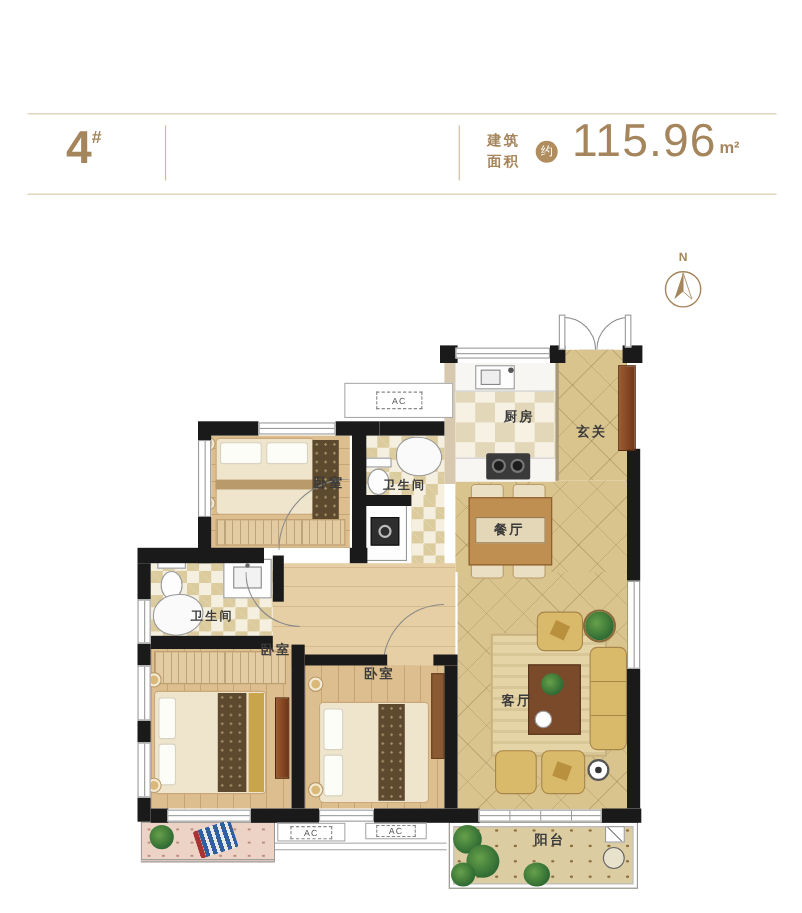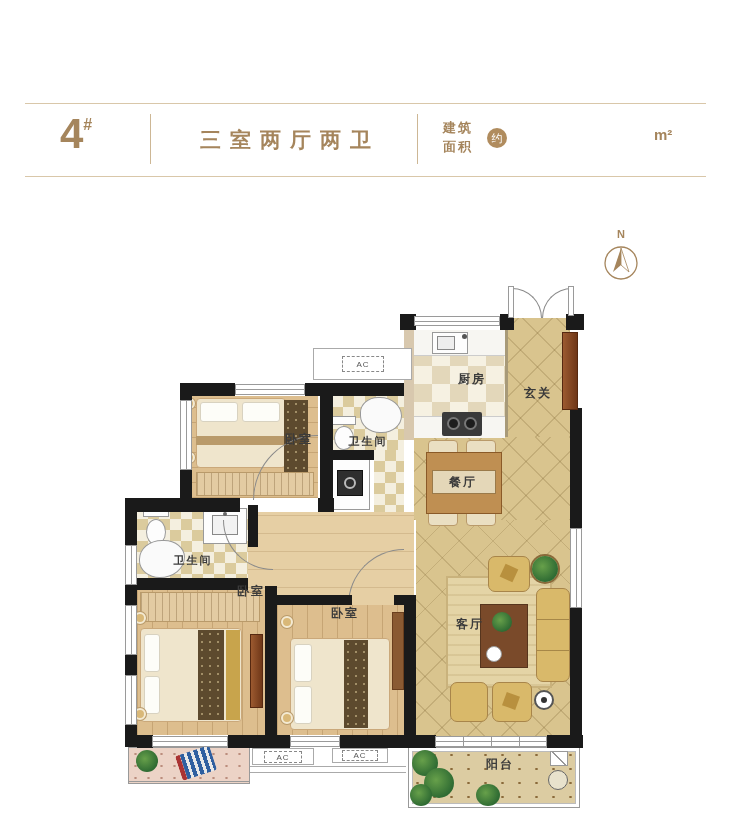--- a/index.html
+++ b/index.html
@@ -77,27 +77,27 @@
 </head>
 <body>
 
 <div class="page">
 
 
   <div class="abs band-line" style="left:25px;top:103px;width:681px;"></div>
   <div class="abs band-line" style="left:25px;top:176px;width:681px;"></div>
   <div class="abs hdr-text unit-num"><span>4</span><span class="unit-hash">#</span></div>
   <div class="abs hdr-div" style="left:150px;top:114px;height:50px;"></div>
-  <div class="abs hdr-text layout-type">三室两厅两卫</div>
   <div class="abs hdr-div" style="left:417px;top:114px;height:50px;"></div>
   <div class="abs hdr-text area-label">
     <div>建筑</div>
     <div>面积</div>
   </div>
   <div class="abs approx-badge">约</div>
+  <div class="abs hdr-text area-value">115.96</div>
   <div class="abs hdr-text area-unit">m²</div>
 
   <div class="abs compass-n">N</div>
   <svg class="abs" style="left:600px;top:242px;z-index:40;" width="42" height="42" viewBox="0 0 42 42">
     <circle cx="21" cy="21" r="16" fill="none" stroke="#a5855c" stroke-width="1.3"></circle>
     <path d="M21 6 L13 30 L21 23 Z" fill="#a5855c"></path>
     <path d="M21 6 L29 30 L21 23 Z" fill="#fff" stroke="#a5855c" stroke-width="0.8"></path>
   </svg>
 
   <div class="abs floor wood-h" style="left:192px;top:396px;width:126px;height:102px;"></div>
@@ -260,16 +260,16 @@
   <div class="abs ac-inner" style="left:342px;top:750px;width:36px;height:11px;">AC</div>
 
   <div class="abs rlabel" style="left:472px;top:379px;">厨房</div>
   <div class="abs rlabel" style="left:538px;top:393px;">玄关</div>
   <div class="abs rlabel" style="left:368px;top:441px;font-size:11px;">卫生间</div>
   <div class="abs rlabel" style="left:299px;top:439px;">卧室</div>
   <div class="abs rlabel" style="left:193px;top:560px;font-size:11px;">卫生间</div>
   <div class="abs rlabel" style="left:251px;top:591px;">卧室</div>
   <div class="abs rlabel" style="left:345px;top:613px;">卧室</div>
   <div class="abs rlabel" style="left:463px;top:482px;">餐厅</div>
-  <div class="abs rlabel" style="left:470px;top:624px;">客厅</div>
+  <div class="abs rlabel" style="left:470px;top:637px;">客厅</div>
   <div class="abs rlabel" style="left:500px;top:764px;">阳台</div>
 
 </div>
 
 </body></html>

